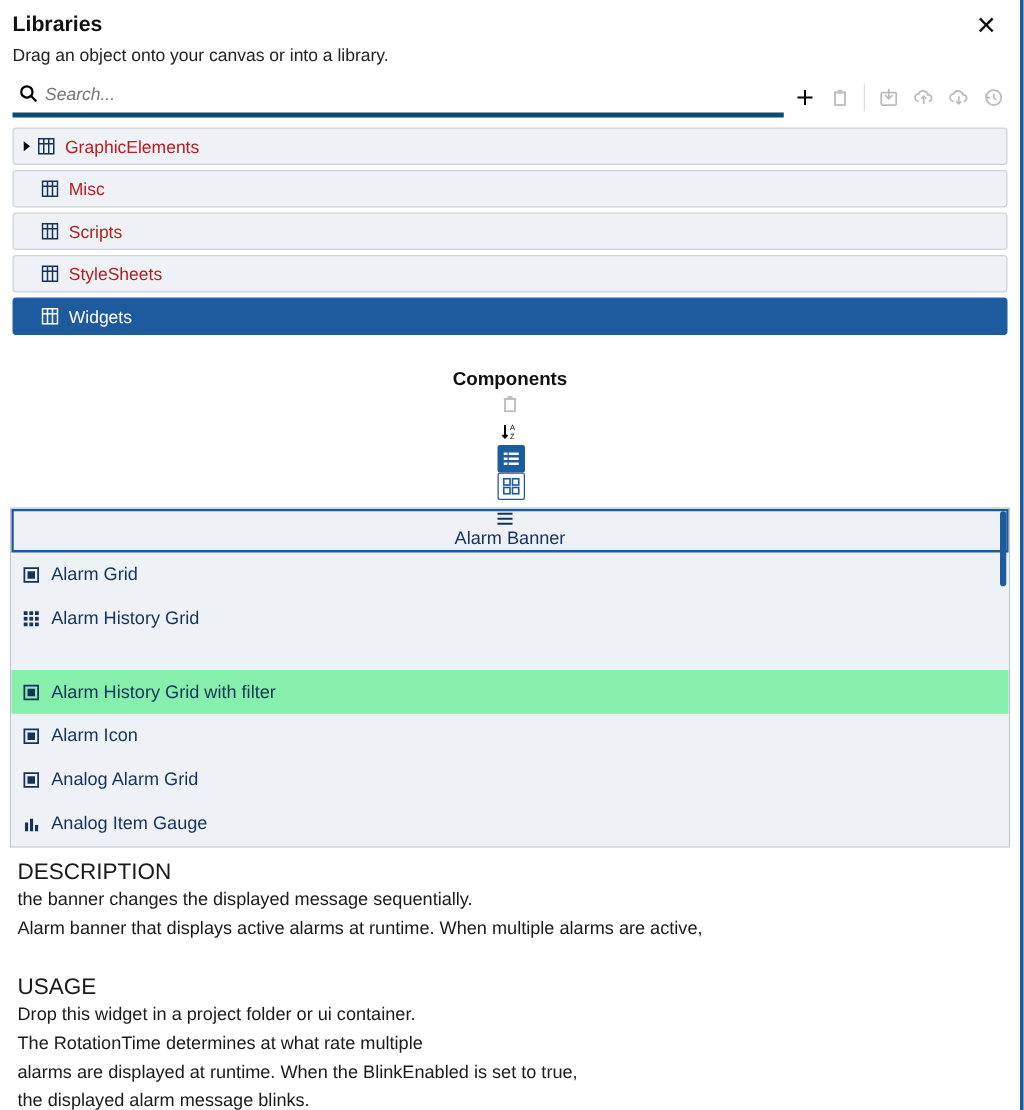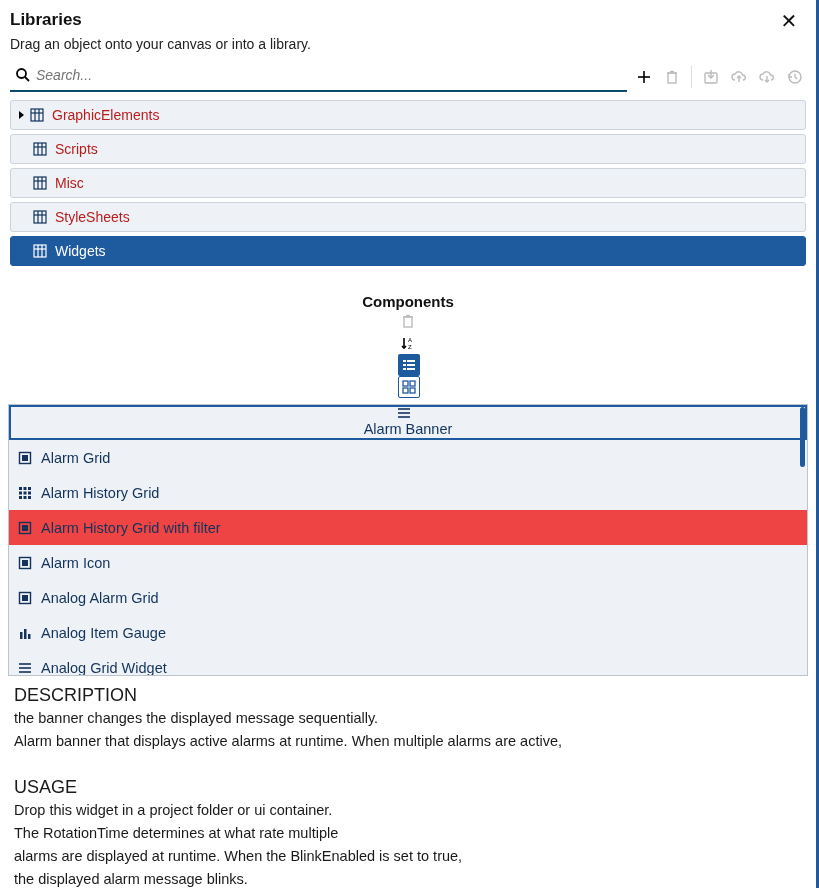--- a/index.html
+++ b/index.html
@@ -3,21 +3,21 @@
 <meta charset="utf-8">
 <style>
   * { box-sizing: border-box; }
   html, body { margin:0; padding:0; font-family: "Segoe UI", Arial, sans-serif; font-size:14px; color:#111; background:#fff; }
   .window { width:819px; height:888px; border-right:3px solid #1e5a9e; position:relative; background:#fff; display:flex; flex-direction:column;}
   .header { padding:10px 14px 4px 10px; position:relative;}
   .title { font-size:17px; font-weight:600;}
   .subtitle { font-size:14px; color:#222; margin-top:6px;}
   .close-x { position:absolute; top:8px; right:14px; font-size:20px; width:26px; height:26px; text-align:center; line-height:26px; cursor:pointer;}
   .toolbar-row { display:flex; align-items:center; padding:6px 10px 8px 10px; gap:6px; }
-  .search-wrap { flex:1; display:flex; align-items:center; border-bottom:2px solid #0c4a6e; padding:2px 0 4px 2px;}
+  .search-wrap { flex:1; display:flex; align-items:center; border-bottom:4px solid #0c4a6e; padding:2px 0 4px 2px;}
   .search-wrap input { border:none; outline:none; font-size:14px; flex:1; background:transparent; font-style:italic; color:#555;}
   .tool-icon { width:22px; height:22px; display:flex; align-items:center; justify-content:center; color:#555; cursor:pointer; }
   .tool-icon.dim { color:#bbb; cursor:default;}
   .vdiv { width:1px; height:22px; background:#ddd; margin:0 2px;}
   .libs-pane { padding:0 10px; border-bottom:15px solid #fff;}
   .lib-item { display:flex; align-items:center; background:#eef2f6; border:1px solid #ccd3da; border-radius:3px; height:30px; padding:0 8px; margin-bottom:4px; cursor:pointer; color:#b91c1c;}
   .lib-item.first::before { content:""; display:inline-block; width:0;height:0; border-left:5px solid #000; border-top:4px solid transparent; border-bottom:4px solid transparent; margin-right:6px;}
   .lib-item.first { padding-left:8px;}
   .lib-item .sp { display:inline-block; width:14px;}
   .lib-item.selected { background:#1e5a9e; color:#fff; border-color:#1e5a9e;}
@@ -26,21 +26,21 @@
   .lib-item.selected .lib-icon svg path, .lib-item.selected .lib-icon svg rect { stroke:#fff;}
   .comp-header { display:flex; align-items:center; padding:8px 10px 6px 10px;flex-direction:column;}
   .comp-title { font-weight:600; font-size:15px; flex:1;}
   .view-btn { width:22px; height:22px; display:flex; align-items:center; justify-content:center; border-radius:2px; margin-left:2px; cursor:pointer;}
   .view-btn.active { background:#1e5a9e; color:#fff;}
   .view-btn.inactive { color:#1e5a9e; border:1px solid #1e5a9e;}
   .comp-list-wrap { position:relative; margin:0 8px; border:1px solid #bcc5cf; }
   .comp-list { height:270px; overflow:hidden; background:#eef2f6;}
   .comp-row { display:flex; align-items:center; height:35px; padding:0 8px; border-bottom:0px; color:#13335c; cursor:pointer; font-size:14.5px;}
   .comp-row.sel { background:#eef2f6; outline:2px solid #1e5a9e; outline-offset:-2px;flex-direction:column;}
-  .comp-row.hover { background:#ef4444;}
+  .comp-row.hover { background:#86efac;margin-top:24px;}
   .comp-ic { width:16px; height:16px; margin-right:8px; display:inline-flex; align-items:center; justify-content:center;}
   .scroll-ind { position:absolute; top:2px; right:2px; width:5px; height:60px; background:#1e5a9e; border-radius:3px;}
   .desc-pane { padding:10px 14px 14px 14px; font-size:14.5px; line-height:19px;color:#1a1a1a;}
   .desc-pane .hd { font-size:18px; text-transform:uppercase;}
   .desc-pane p { margin:0 0 4px 0;}
   .footer { margin-top:auto; padding:10px 14px 14px 10px; display:flex; justify-content:flex-end; border-bottom:2px solid #000;}
   .btn-primary { background:#1e5a9e; color:#5eead4; border:1px solid #154173; border-radius:3px; padding:16px 24px; font-size:13px; cursor:pointer;}
   
   svg { display:block; }
 </style>
@@ -124,33 +124,33 @@
       <div class="lib-item">
         <span class="sp"></span>
         <span class="lib-icon">
           <svg viewBox="0 0 14 14">
             <rect x="1" y="1" width="12" height="12" fill="none" stroke="#13335c" stroke-width="1.2"></rect>
             <line x1="5" y1="1" x2="5" y2="13" stroke="#13335c" stroke-width="1.2"></line>
             <line x1="9" y1="1" x2="9" y2="13" stroke="#13335c" stroke-width="1.2"></line>
             <line x1="1" y1="5" x2="13" y2="5" stroke="#13335c" stroke-width="1.2"></line>
           </svg>
         </span>
-        <span>Scripts</span>
+        <span>Misc</span>
       </div>
       <div class="lib-item">
         <span class="sp"></span>
         <span class="lib-icon">
           <svg viewBox="0 0 14 14">
             <rect x="1" y="1" width="12" height="12" fill="none" stroke="#13335c" stroke-width="1.2"></rect>
             <line x1="5" y1="1" x2="5" y2="13" stroke="#13335c" stroke-width="1.2"></line>
             <line x1="9" y1="1" x2="9" y2="13" stroke="#13335c" stroke-width="1.2"></line>
             <line x1="1" y1="5" x2="13" y2="5" stroke="#13335c" stroke-width="1.2"></line>
           </svg>
         </span>
-        <span>Misc</span>
+        <span>Scripts</span>
       </div>
       <div class="lib-item">
         <span class="sp"></span>
         <span class="lib-icon">
           <svg viewBox="0 0 14 14">
             <rect x="1" y="1" width="12" height="12" fill="none" stroke="#13335c" stroke-width="1.2"></rect>
             <line x1="5" y1="1" x2="5" y2="13" stroke="#13335c" stroke-width="1.2"></line>
             <line x1="9" y1="1" x2="9" y2="13" stroke="#13335c" stroke-width="1.2"></line>
             <line x1="1" y1="5" x2="13" y2="5" stroke="#13335c" stroke-width="1.2"></line>
           </svg>

